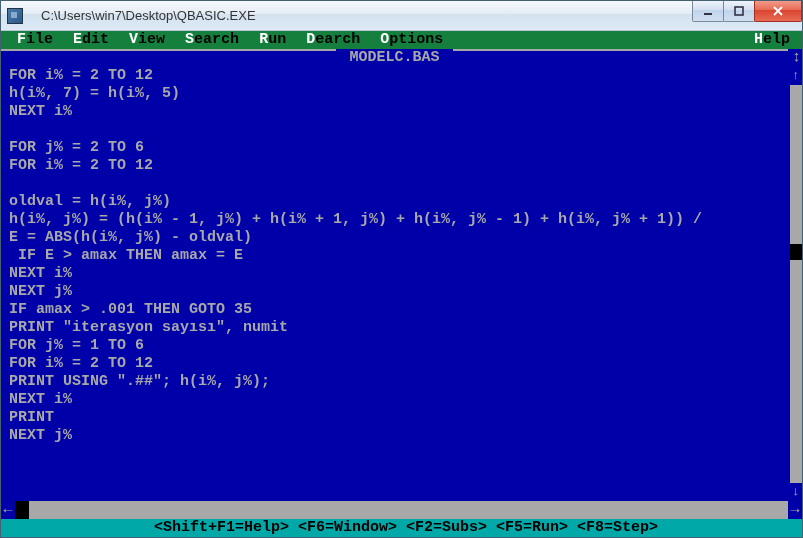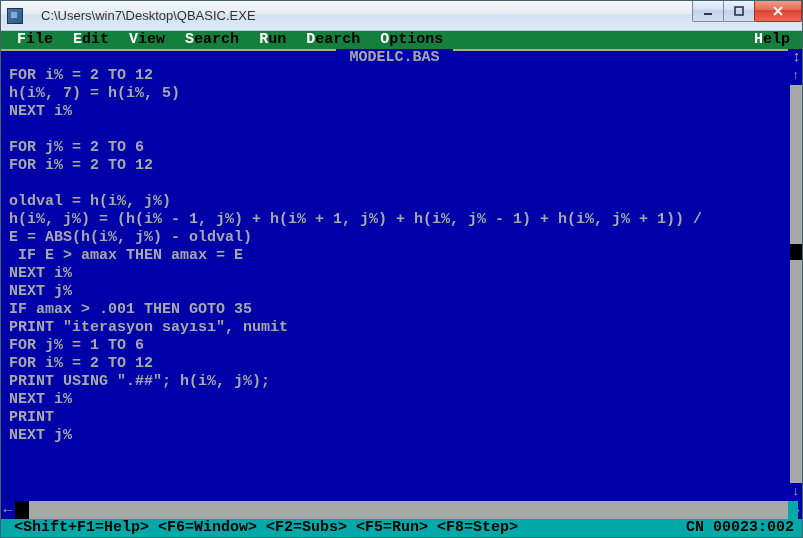--- a/index.html
+++ b/index.html
@@ -187,20 +187,21 @@
     display:flex;align-items:center;justify-content:center;
   }
   .statusbar {
     height: 18px;
     background: #00a8a8;
     color: #000;
     display: flex;
     align-items: center;
     padding: 0 4px;
     white-space: pre;
+    flex-direction: column;
   }
   .statusbar .fill { flex:1; }
   .statusbar .pos {
     background:#00a8a8;
     color:#000;
     padding: 0 4px;
   }
 </style>
 </head>
 <body>

